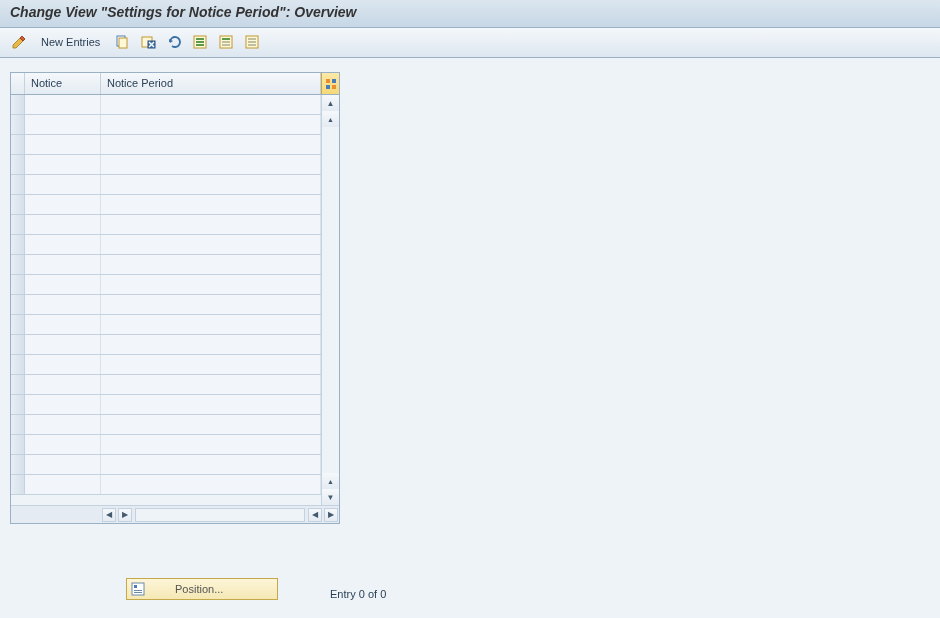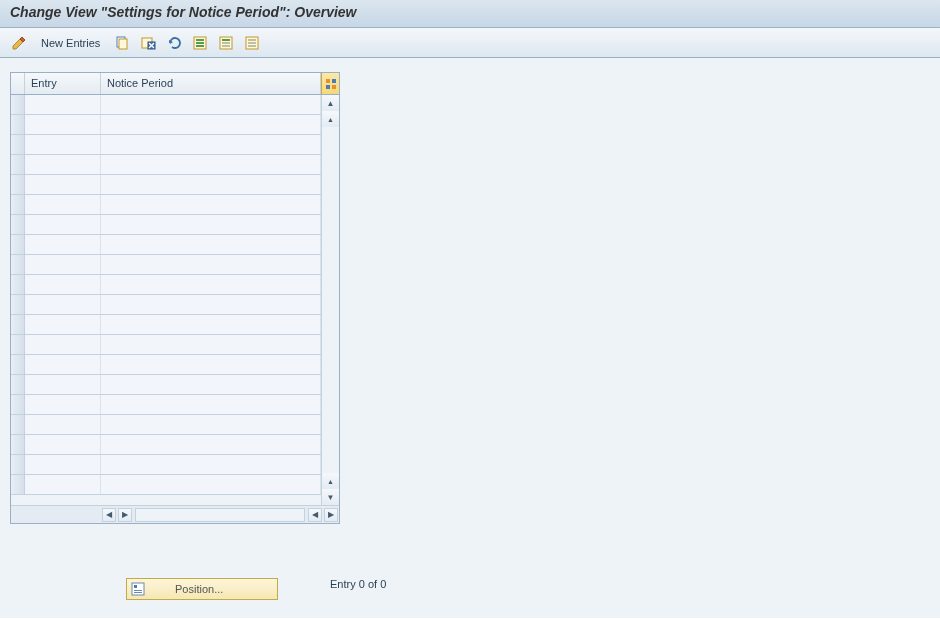--- a/index.html
+++ b/index.html
@@ -23,21 +23,20 @@
       font-weight: bold;
       font-style: italic;
       color: #333;
     }
     .toolbar {
       background: linear-gradient(#f4f7fa, #dde7f0);
       border-bottom: 1px solid #9ab0c5;
       padding: 4px 8px;
       height: 30px;
       display: flex;
-      align-items: center;
       gap: 4px;
     }
     .toolbar-btn {
       display: inline-flex;
       align-items: center;
       justify-content: center;
       min-width: 20px;
       height: 20px;
       cursor: pointer;
       border: 1px solid transparent;
@@ -167,21 +166,21 @@
       background: #eef3f7;
       border: 1px solid #c4d2df;
       margin: 0 2px;
     }
     .footer-area {
       position: absolute;
       bottom: 18px;
       left: 0;
       width: 100%;
       display: flex;
-      align-items: flex-start;
+      align-items: flex-end;
     }
     .position-btn {
       margin-left: 126px;
       width: 152px;
       height: 22px;
       background: linear-gradient(#fdf5d8, #f5e8b4);
       border: 1px solid #c4a94a;
       display: flex;
       align-items: center;
       cursor: pointer;
@@ -264,21 +263,21 @@
       <rect x="4" y="7" width="8" height="2" fill="#c0c0a0"></rect>
       <rect x="4" y="10" width="8" height="2" fill="#c0c0a0"></rect>
     </svg>
   </div>
 </div>
 
 <div class="content-area">
   <div class="table-container">
     <div class="table-header">
       <div class="row-marker-header"></div>
-      <div class="col-header col-notice">Entry</div>
+      <div class="col-header col-notice">Notice</div>
       <div class="col-header col-period">Notice Period</div>
       <div class="config-btn">
         <svg width="12" height="12" viewBox="0 0 12 12">
           <rect x="1" y="1" width="4" height="4" fill="#e89030"></rect>
           <rect x="7" y="1" width="4" height="4" fill="#4a7db8"></rect>
           <rect x="1" y="7" width="4" height="4" fill="#4a7db8"></rect>
           <rect x="7" y="7" width="4" height="4" fill="#e89030"></rect>
         </svg>
       </div>
     </div>

